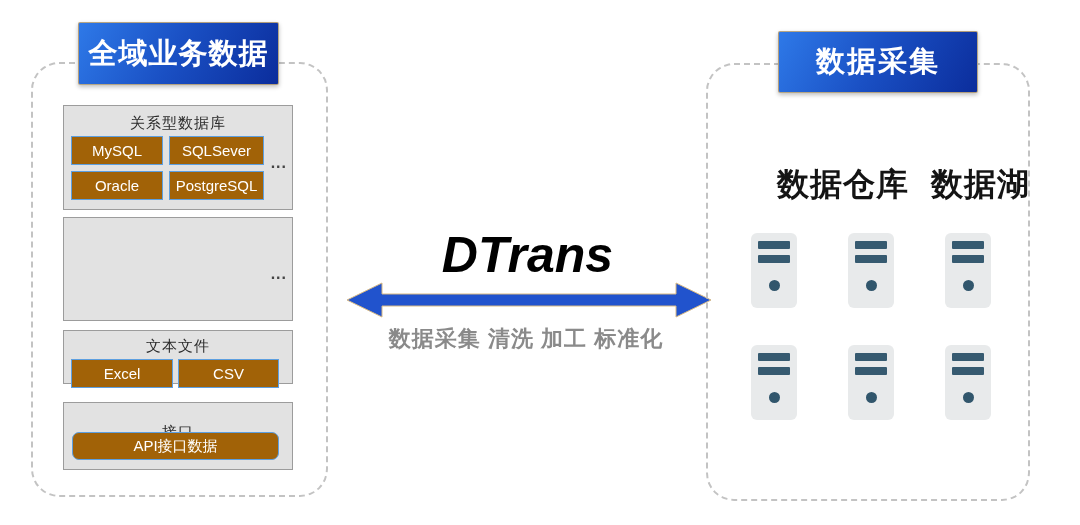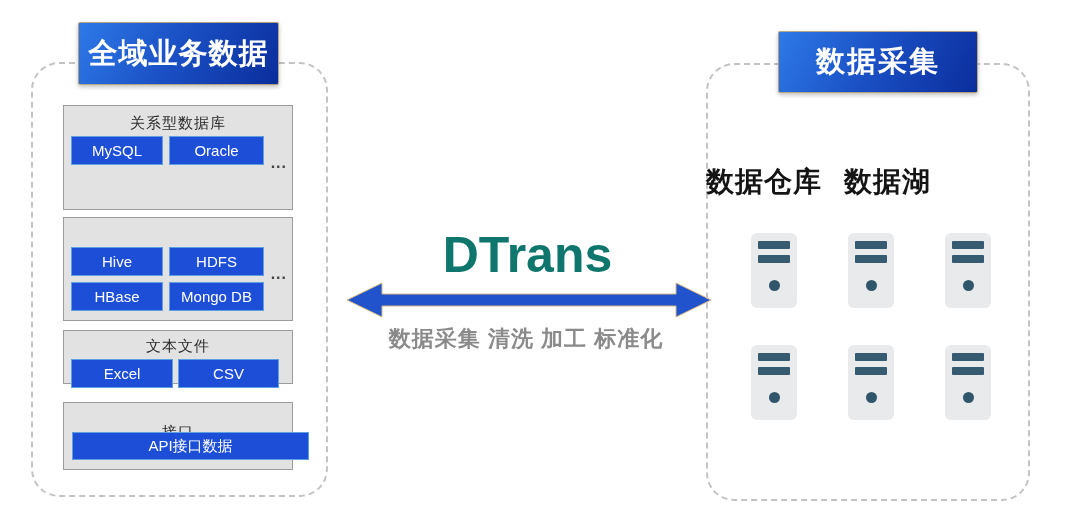--- a/index.html
+++ b/index.html
@@ -28,41 +28,41 @@
   .secbox {
     position:absolute; left:63px; width:230px;
     background:#e2e2e2; border:1px solid #9c9c9c;
   }
   .sec-title {
     position:absolute; left:0; right:0; text-align:center;
     color:#2b2b2b; font-size:15px; font-weight:500; letter-spacing:1px;
   }
   .blue-btn {
     display:flex; align-items:center; justify-content:center;
-    background:#1d4ed8; border:1px solid #5d9fe0; color:#ffffff; font-size:15px;
+    background:#a16207; border:1px solid #5d9fe0; color:#ffffff; font-size:15px;
   }
   .btn-abs { position:absolute; }
   .grid2 { position:absolute; left:7px; display:grid; grid-template-columns:92px 95px; grid-auto-rows:29px; gap:6px; }
   .ellipsis {
     position:absolute; right:5px; color:#444444; font-size:16px; font-weight:bold; letter-spacing:1px;
   }
   
   .dtrans-title {
     position:absolute; left:400px; top:226px; width:255px; text-align:center;
-    color:#0f766e; font-size:50px; font-weight:bold;
+    color:#000000; font-size:50px; font-weight:bold;font-style:italic;
   }
   .arrow-svg { position:absolute; left:344px; top:280px; }
   .caption {
     position:absolute; left:368px; top:324px; width:316px; text-align:center;
     color:#8a8a8a; font-size:22px; font-weight:bold; letter-spacing:1px;
   }
   
   .dw-labels {
-    position:absolute; left:706px; top:163px; width:324px; text-align:left;
-    color:#141414; font-size:28px; font-weight:bold; letter-spacing:1px;
+    position:absolute; left:706px; top:163px; width:324px; text-align:right;
+    color:#141414; font-size:32px; font-weight:bold; letter-spacing:1px;
   }
   .dw-labels span + span { margin-left:22px; }
   .server-grid {
     position:absolute; left:751px; top:233px;
     display:grid; grid-template-columns:repeat(3,46px); grid-auto-rows:75px;
     column-gap:51px; row-gap:37px;
   }
   .server {
     width:46px; height:75px; background:#e8eaeb; border-radius:6px;
     display:flex; flex-direction:column; align-items:center;
@@ -78,44 +78,40 @@
 
   <div class="panel panel-left"></div>
   <div class="badge badge-left">
     <span>全域业务数据</span>
   </div>
 
   <div class="secbox" style="top:105px; height:105px;padding-left:29px;">
     <div class="sec-title" style="top:8px;">关系型数据库</div>
     <div class="grid2" style="top:30px;">
       <div class="blue-btn">MySQL</div>
+      <div class="blue-btn">SQLSever</div>
       <div class="blue-btn">Oracle</div>
+      <div class="blue-btn">PostgreSQL</div>
     </div>
     <div class="ellipsis" style="top:48px;">...</div>
   </div>
 
   <div class="secbox" style="top:217px; height:104px;">
-    <div class="grid2" style="top:29px;">
-      <div class="blue-btn">Hive</div>
-      <div class="blue-btn">HDFS</div>
-      <div class="blue-btn">HBase</div>
-      <div class="blue-btn">Mongo DB</div>
-    </div>
     <div class="ellipsis" style="top:47px;">...</div>
   </div>
 
   <div class="secbox" style="top:330px; height:54px;">
     <div class="sec-title" style="top:6px;">文本文件</div>
     <div class="blue-btn btn-abs" style="left:114px; top:28px; width:101px; height:29px;">CSV</div>
     <div class="blue-btn btn-abs" style="left:7px; top:28px; width:102px; height:29px;">Excel</div>
   </div>
 
   <div class="secbox" style="top:402px; height:68px;">
     <div class="sec-title" style="top:20px;text-align:center;">接口</div>
-    <div class="blue-btn btn-abs" style="left:8px; top:29px; width:237px; height:28px;">API接口数据</div>
+    <div class="blue-btn btn-abs" style="left:8px; top:29px; width:207px; height:28px;border-radius:7px;">API接口数据</div>
   </div>
 
   <div class="dtrans-title">DTrans</div>
   <svg class="arrow-svg" width="370" height="40" viewBox="0 0 370 40">
     <polygon points="3,20 38,3 38,14 332,14 332,3 367,20 332,37 332,26 38,26 38,37" fill="#2153cd" stroke="#d8b982" stroke-width="1"></polygon>
   </svg>
   <div class="caption">数据采集 清洗 加工 标准化</div>
 
   <div class="panel panel-right"></div>
   <div class="badge badge-right">

